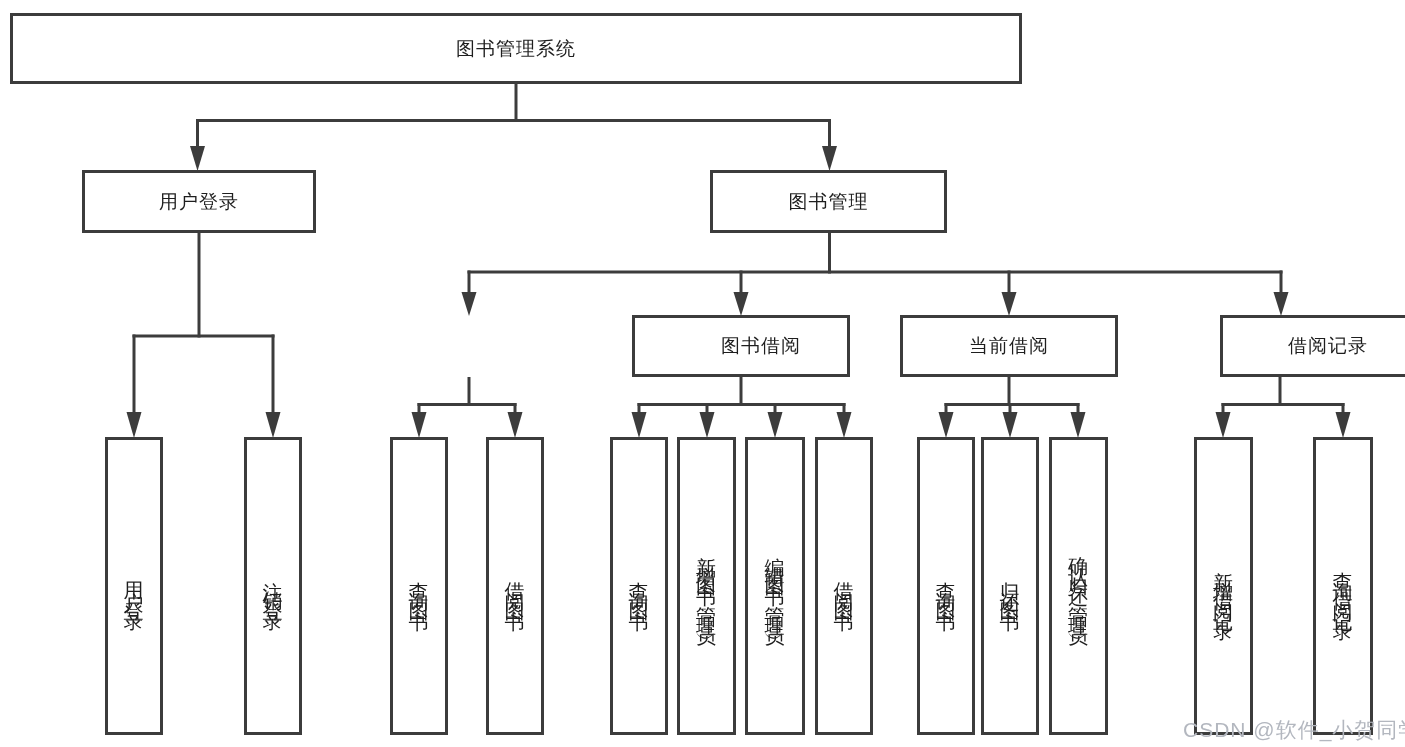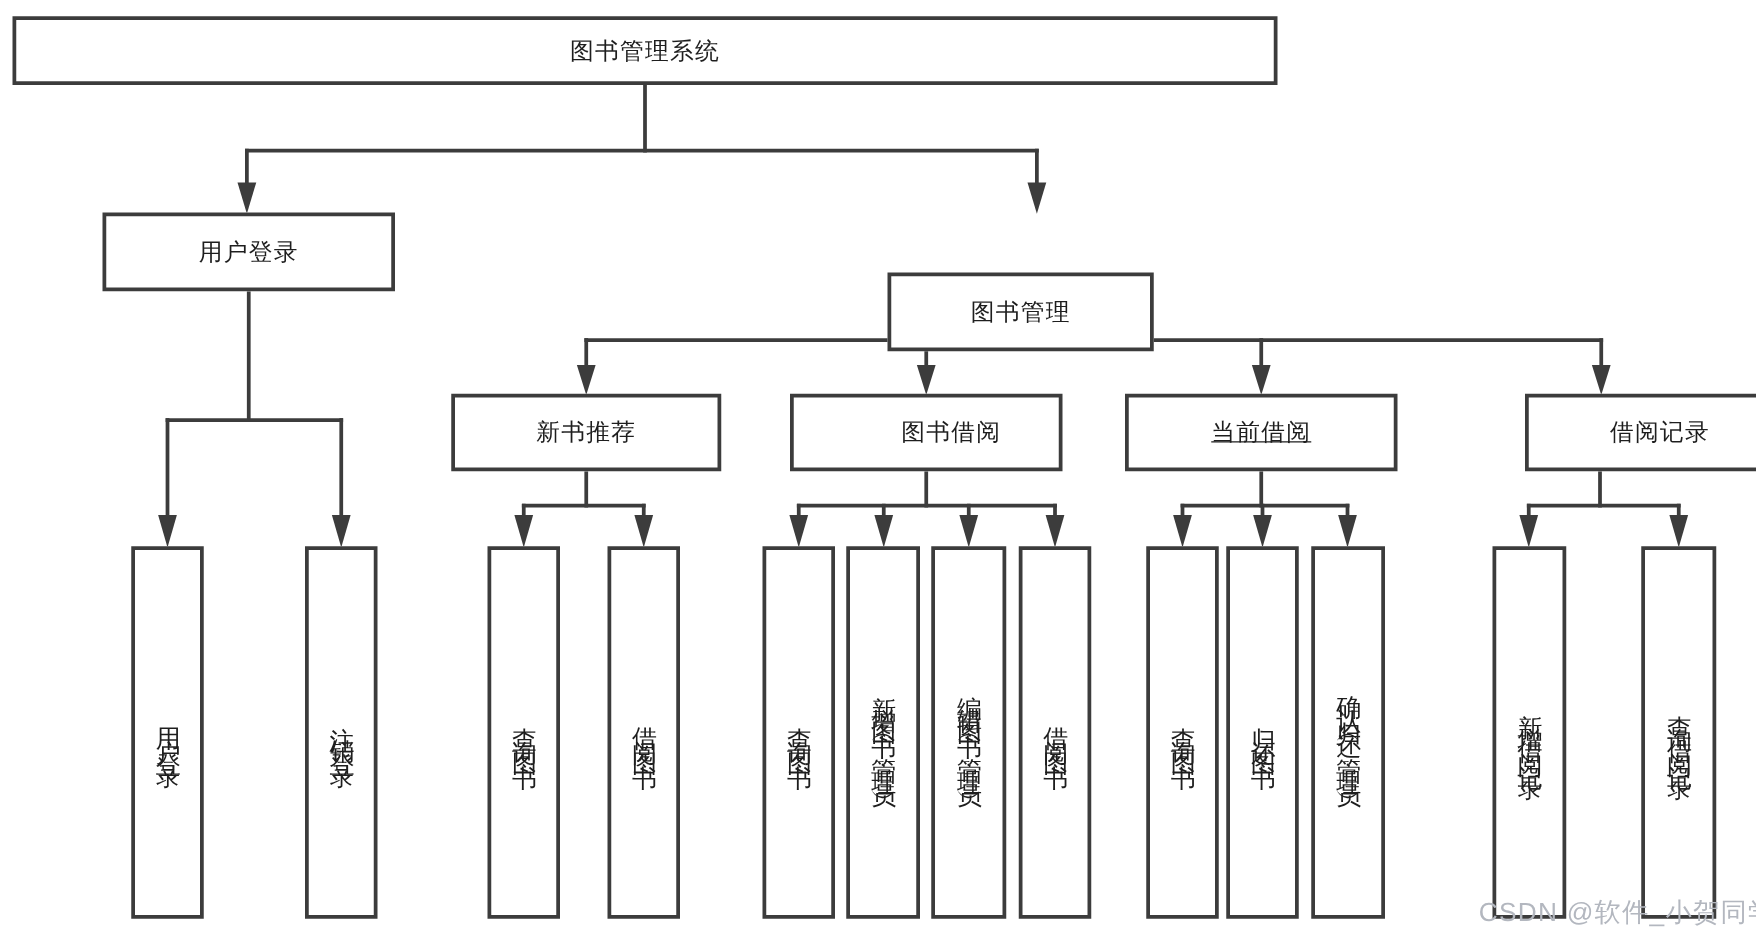--- a/index.html
+++ b/index.html
@@ -98,38 +98,35 @@
 
       <polygon points="938.5,412 953.5,412 946,438"></polygon>
       <polygon points="1002.5,412 1017.5,412 1010,438"></polygon>
       <polygon points="1070.5,412 1085.5,412 1078,438"></polygon>
 
       <polygon points="1215.5,412 1230.5,412 1223,438"></polygon>
       <polygon points="1335.5,412 1350.5,412 1343,438"></polygon>
     </g>
   </svg>
 
-  <div class="node" style="left:10px;top:13px;width:1012px;height:55px;">
+  <div class="node" style="left:10px;top:13px;width:1012px;height:71px;">
     <span>图书管理系统</span>
   </div>
 
   <div class="node" style="left:82px;top:170px;width:234px;height:63px;">
     <span>用户登录</span>
   </div>
-  <div class="node" style="left:710px;top:170px;width:213px;height:63px;margin-top:48px;">
+  <div class="node" style="left:710px;top:170px;width:237px;height:63px;">
     <span>图书管理</span>
   </div>
 
-  <div class="node" style="left:361px;top:315px;width:216px;height:62px;">
-    <span>新书推荐</span>
-  </div>
   <div class="node" style="left:632px;top:315px;width:218px;height:62px;padding-left:40px;">
     <span>图书借阅</span>
   </div>
-  <div class="node" style="left:900px;top:315px;width:218px;height:62px;text-decoration:underline;">
+  <div class="node" style="left:900px;top:315px;width:218px;height:62px;">
     <span>当前借阅</span>
   </div>
   <div class="node" style="left:1172px;top:315px;width:216px;height:62px;margin-left:48px;">
     <span>借阅记录</span>
   </div>
 
   <div class="leaf" style="left:105px;">
     <span>用户登录</span>
   </div>
   <div class="leaf" style="left:244px;">

